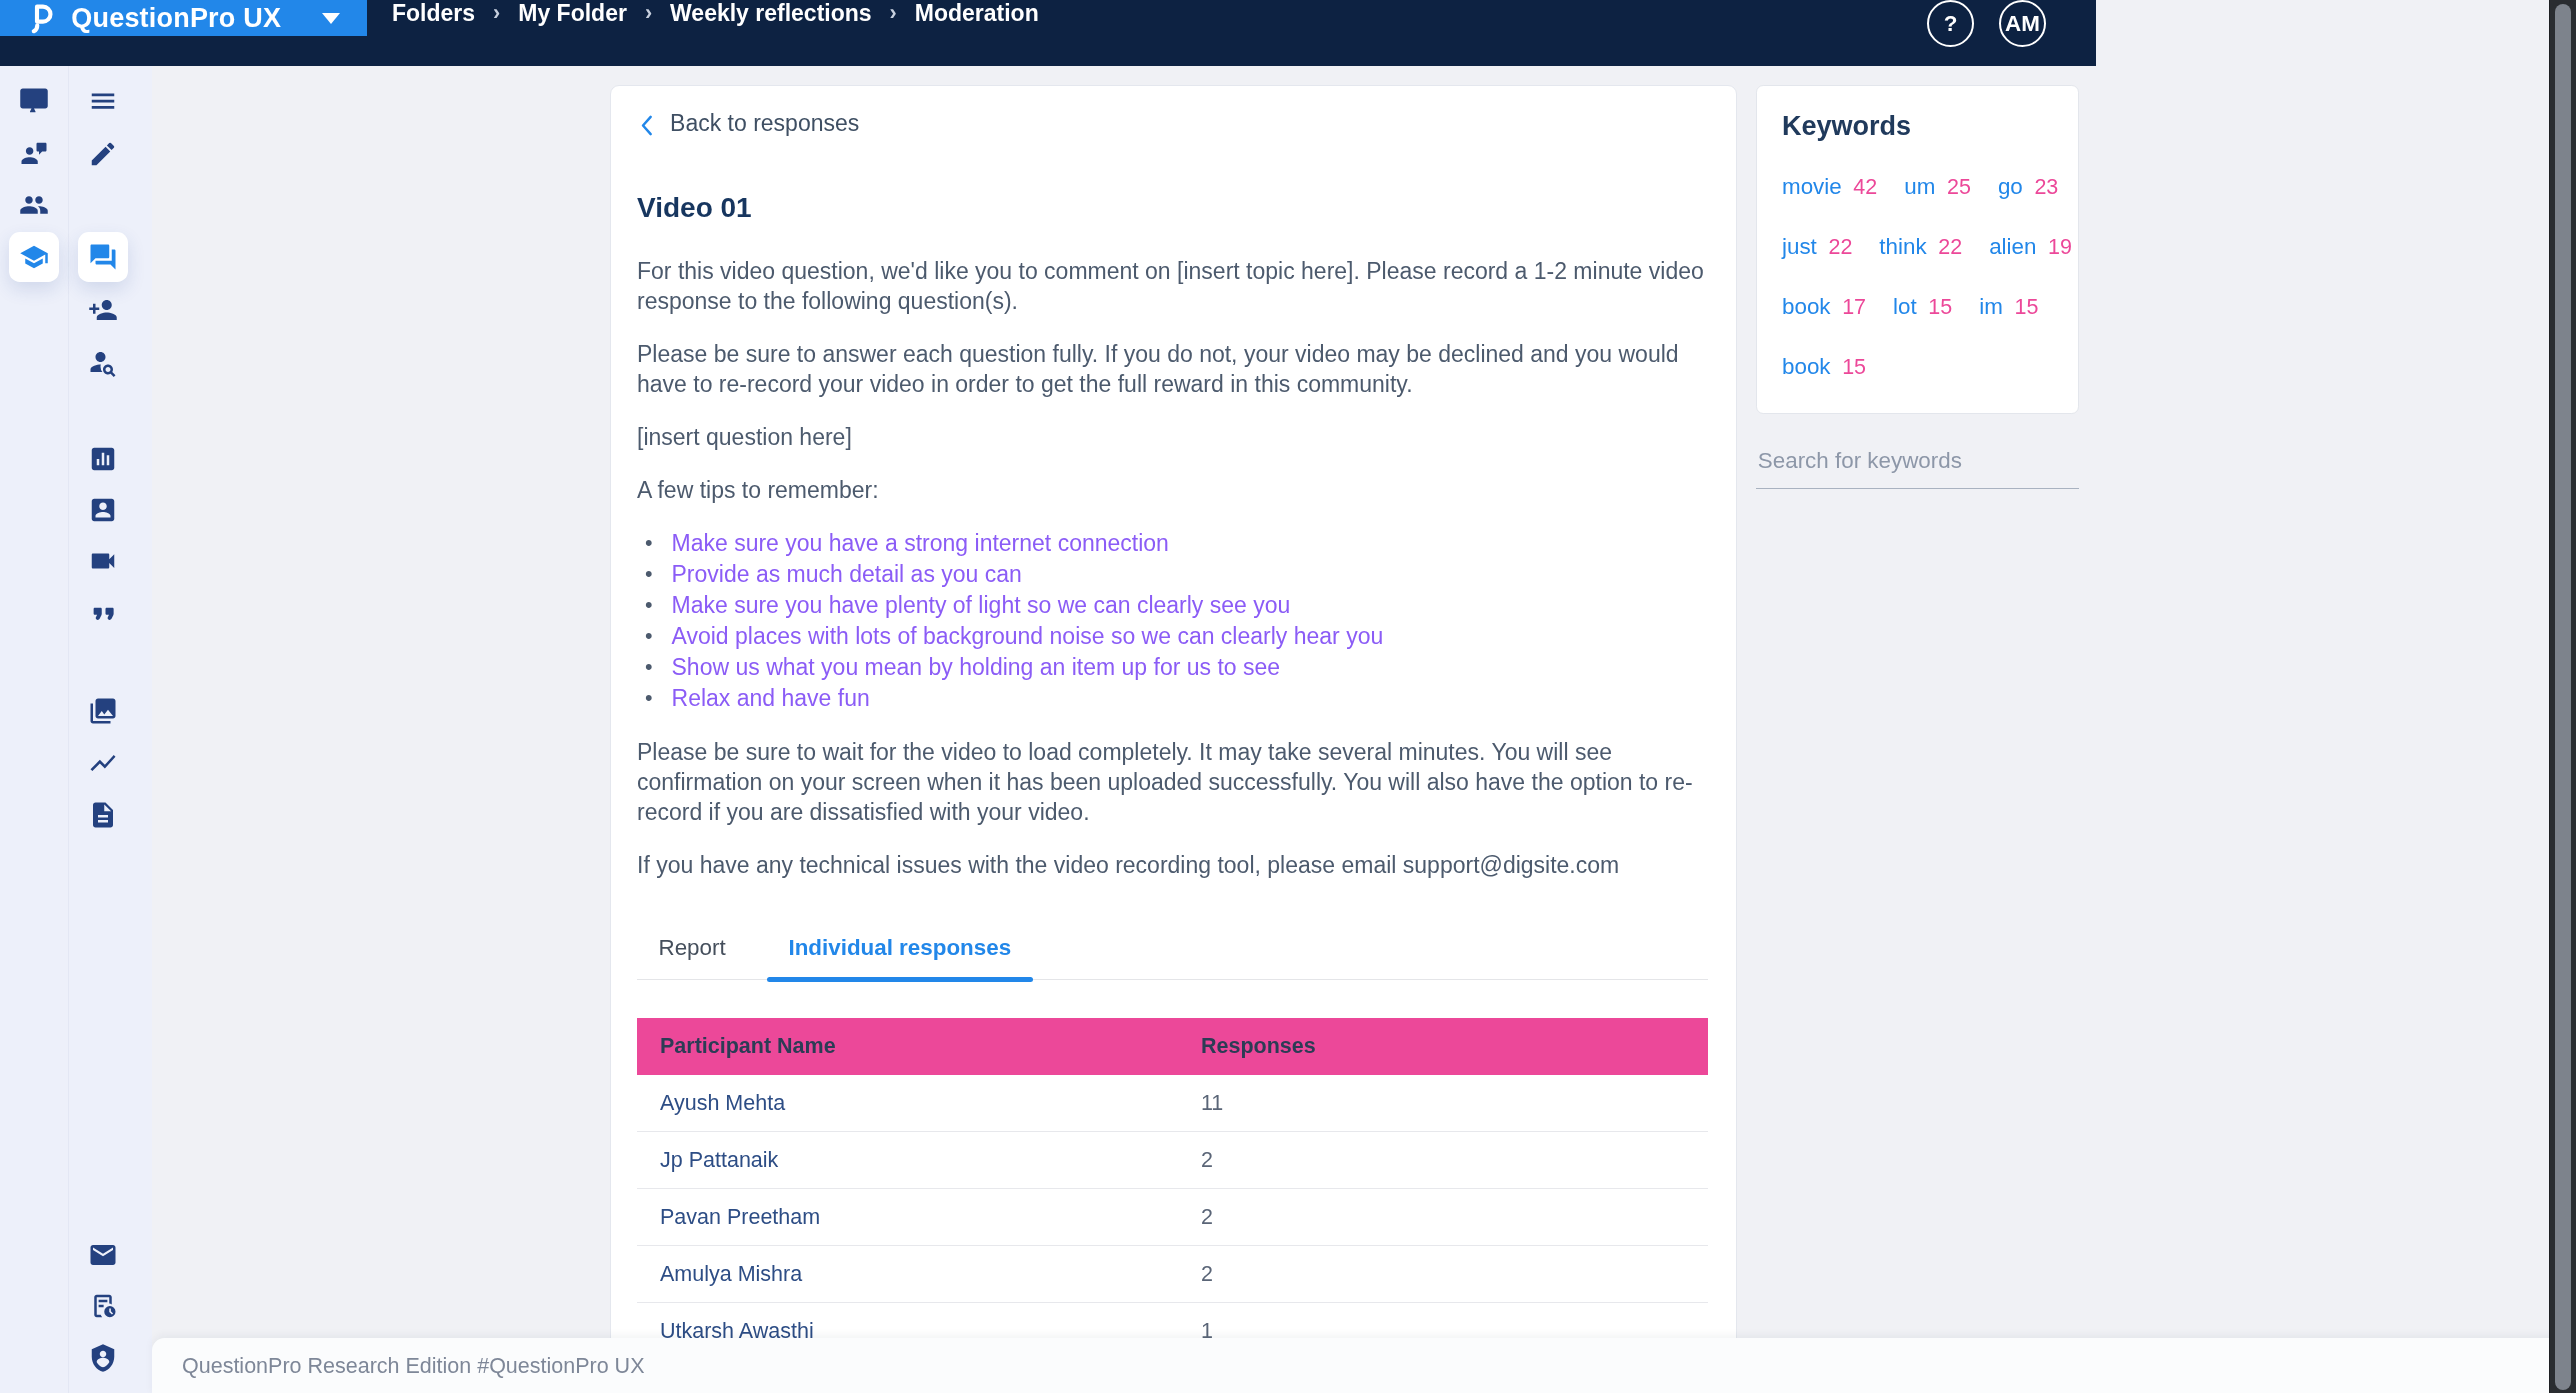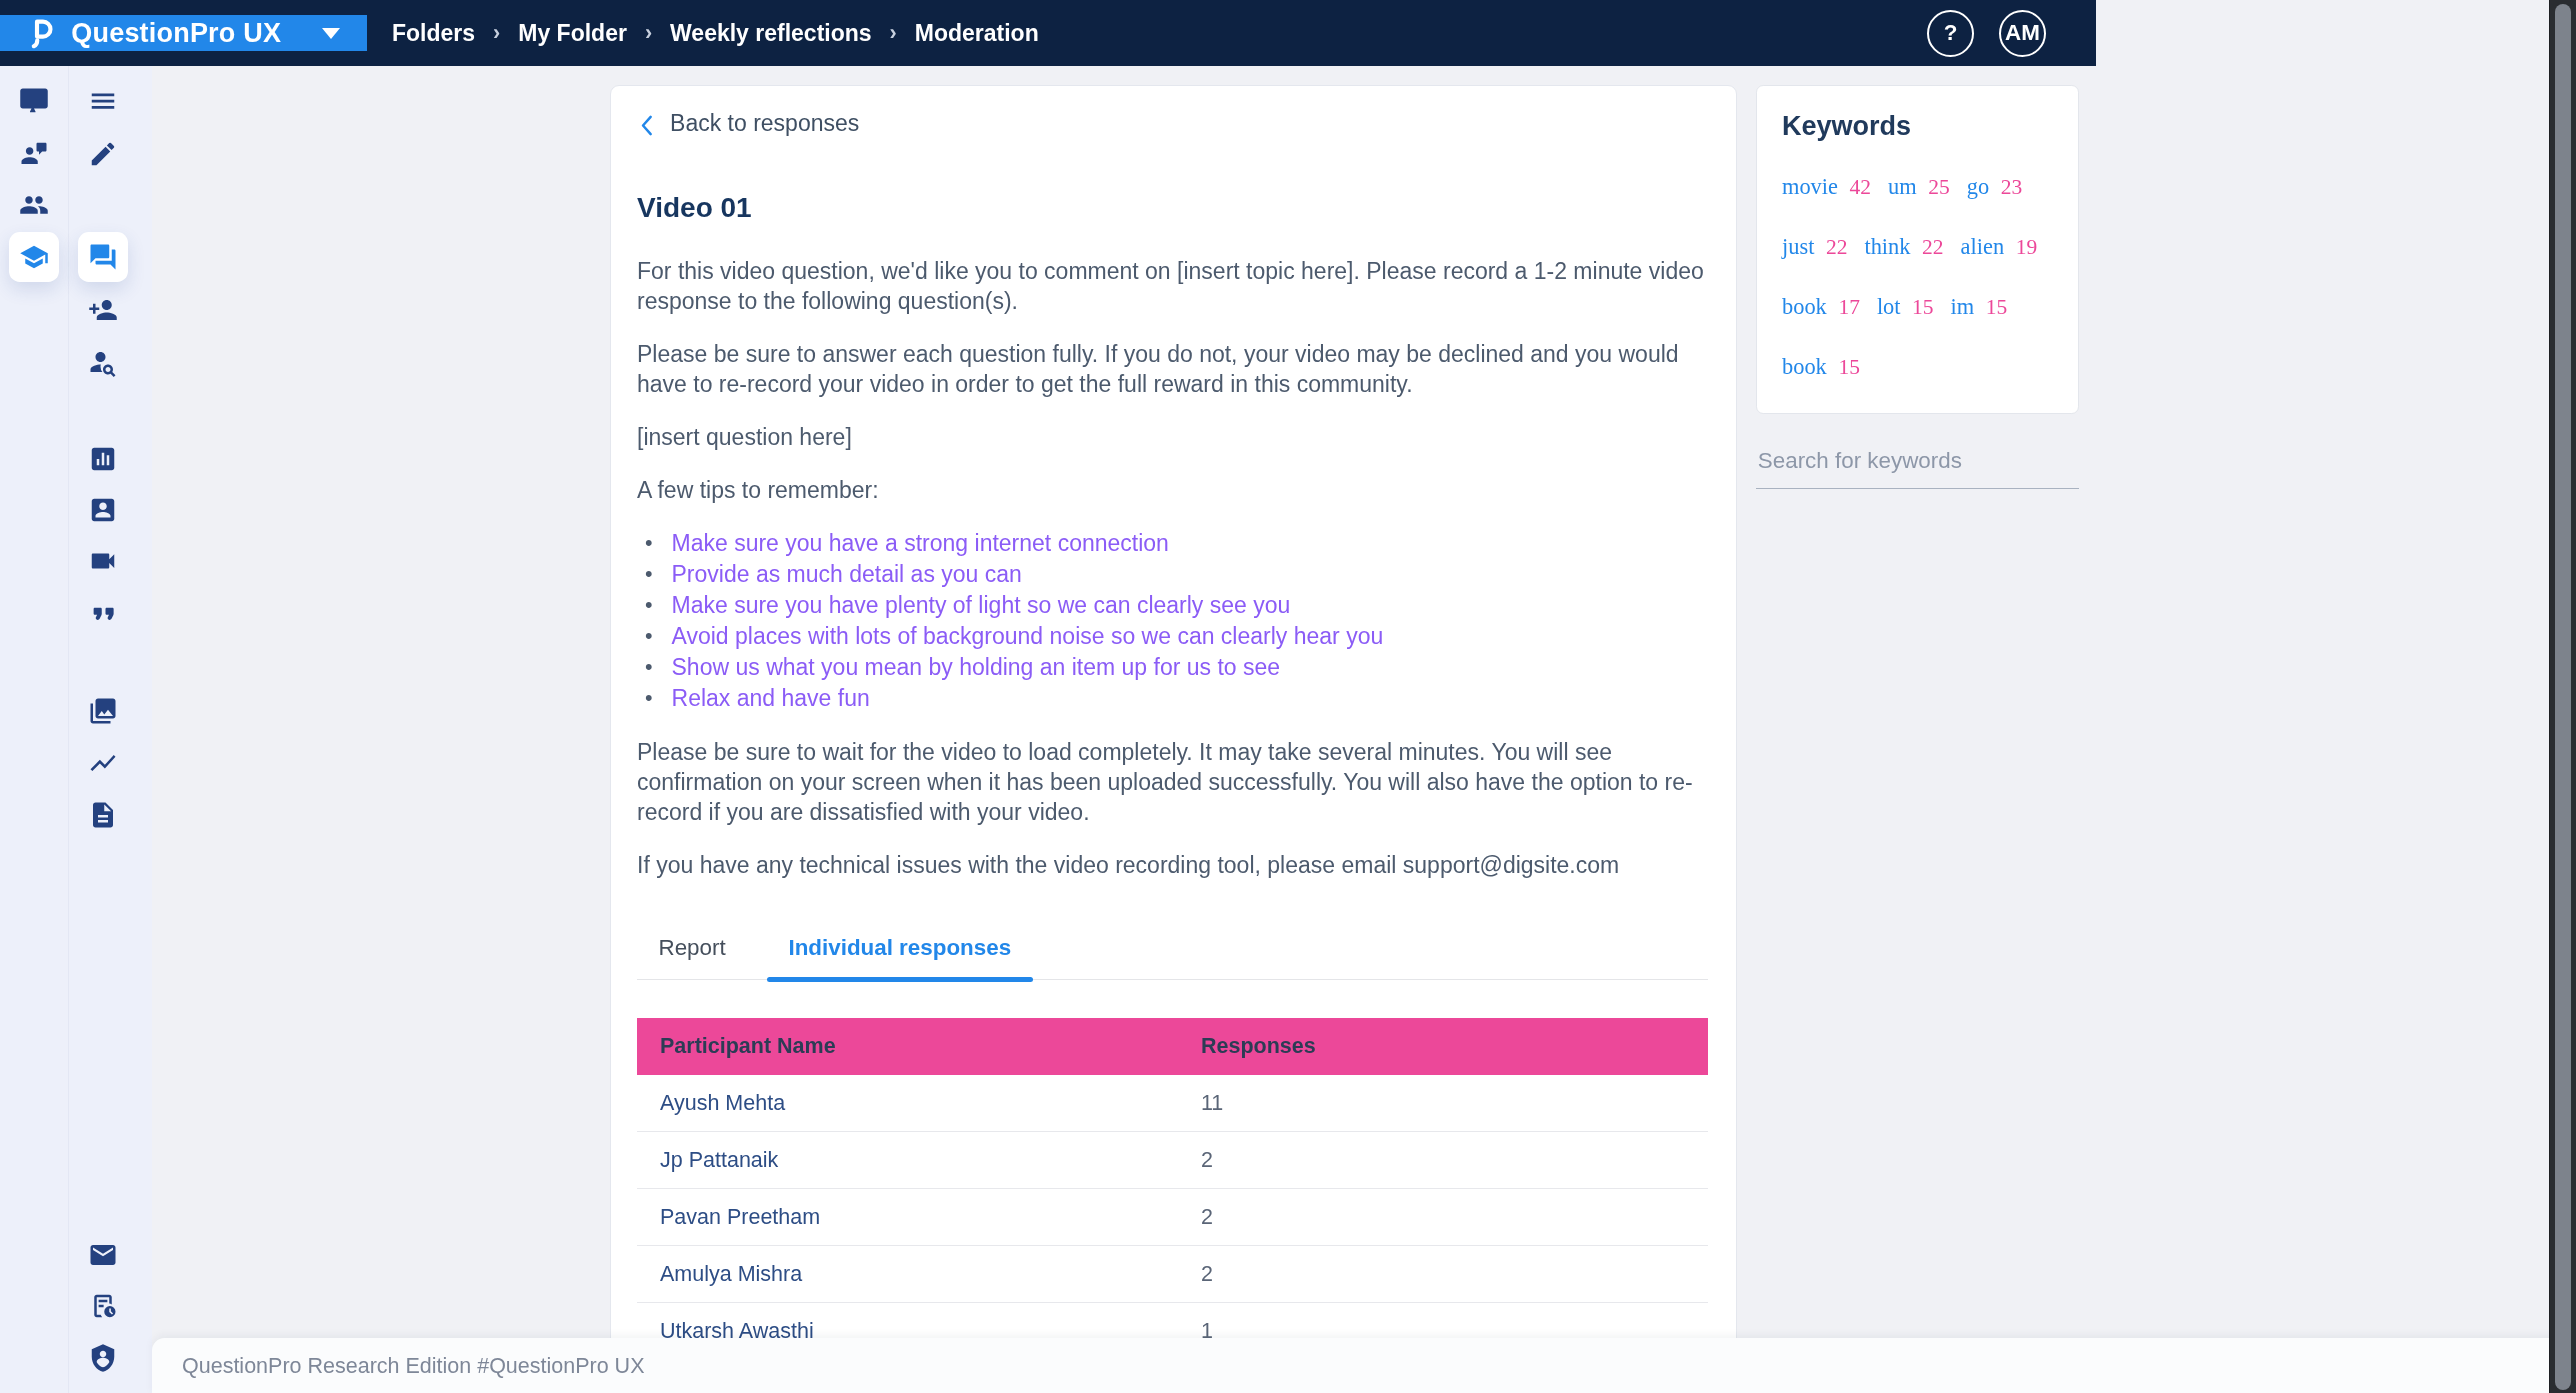--- a/index.html
+++ b/index.html
@@ -1,20 +1,20 @@
 <!DOCTYPE html>
 <html style="font-size:14.3px"><head>
 <meta charset="utf-8">
 <style>
   * { margin:0; padding:0; box-sizing:border-box; }
   html,body { width:2576px; height:1394px; overflow:hidden; }
   body { font-family:"Liberation Sans", sans-serif; background:#f0f1f5; position:relative; }
 
   
-  .topbar { position:absolute; top:0; left:0; width:2096px; height:66px; background:#0d2242; display:flex; align-items:center; z-index:10; }
+  .topbar { position:absolute; top:0; left:0; width:2096px; height:66px; background:#0d2242; display:flex; align-items:flex-start; z-index:10; }
   .brand { width:367px; background:#2287e9; display:flex; align-items:center; padding:0 27px 0 25px; gap:14.3px; cursor:pointer; }
   .brand-title { color:#ffffff; font-size:27px; font-weight:700; letter-spacing:0.2px; white-space:nowrap; }
   .brand-caret { margin-left:auto; width:0; height:0; border-left:9.8px solid transparent; border-right:9.8px solid transparent; border-top:11.6px solid #ffffff; }
   .crumbs { display:flex; align-items:center; gap:18px; padding-left:25px; }
   .crumb { color:#ffffff; font-size:23px; font-weight:600; white-space:nowrap; cursor:pointer; }
   .crumb-sep { color:#c7d0de; font-size:21.5px; font-weight:700; }
   .top-actions { margin-left:auto; display:flex; align-items:center; gap:25px; padding-right:50px; }
   .circle-btn { width:47px; height:47px; border:2.7px solid #ffffff; border-radius:50%; color:#ffffff; display:flex; align-items:center; justify-content:center; font-size:22.4px; font-weight:700; cursor:pointer; }
 
   
@@ -45,21 +45,21 @@
   .trow.thead { background:#ec4899; border-bottom:none; font-weight:700; color:#2c3c55; }
   .cell-name { flex:0 0 564px; padding-left:23px; }
   .cell-resp { flex:1; }
   .trow .cell-name { color:#2d4d85; }
   .trow .cell-resp { color:#5a6577; }
   .trow.thead .cell-name, .trow.thead .cell-resp { color:#2c3c55; }
 
   
   .kw-card { position:absolute; left:1756px; top:85px; width:323px; background:#ffffff; border:0.9px solid #e3e6ec; border-radius:7.2px; padding:25px 25px 29px; z-index:6; }
   .kw-title { font-size:27px; font-weight:700; color:#203a5c; margin-bottom:32px; }
-  .kw-row { display:flex; align-items:flex-start; gap:17px; margin-bottom:34px;font-family:Liberation Serif, serif; }
+  .kw-row { display:flex; align-items:flex-start; gap:27px; margin-bottom:34px; }
   .kw-row:last-child { margin-bottom:3.6px; }
   .kw-item { display:flex; align-items:baseline; gap:11.6px; cursor:pointer; }
   .kw-term { color:#2287e9; font-size:22.4px; }
   .kw-count { color:#ec4899; font-size:21.5px; }
 
   .kw-search { position:absolute; left:1756px; top:417px; width:323px; z-index:6;margin-top:24px; }
   .kw-search input { width:100%; background:transparent; border:none; border-bottom:0.9px solid #a9b2c0; font-size:22.4px; color:#4c5a6d; padding:7.2px 1.8px 14.3px; outline:none; font-family:"Liberation Sans", sans-serif; }
   .kw-search input::placeholder { color:#8d97a8; }
 
   

